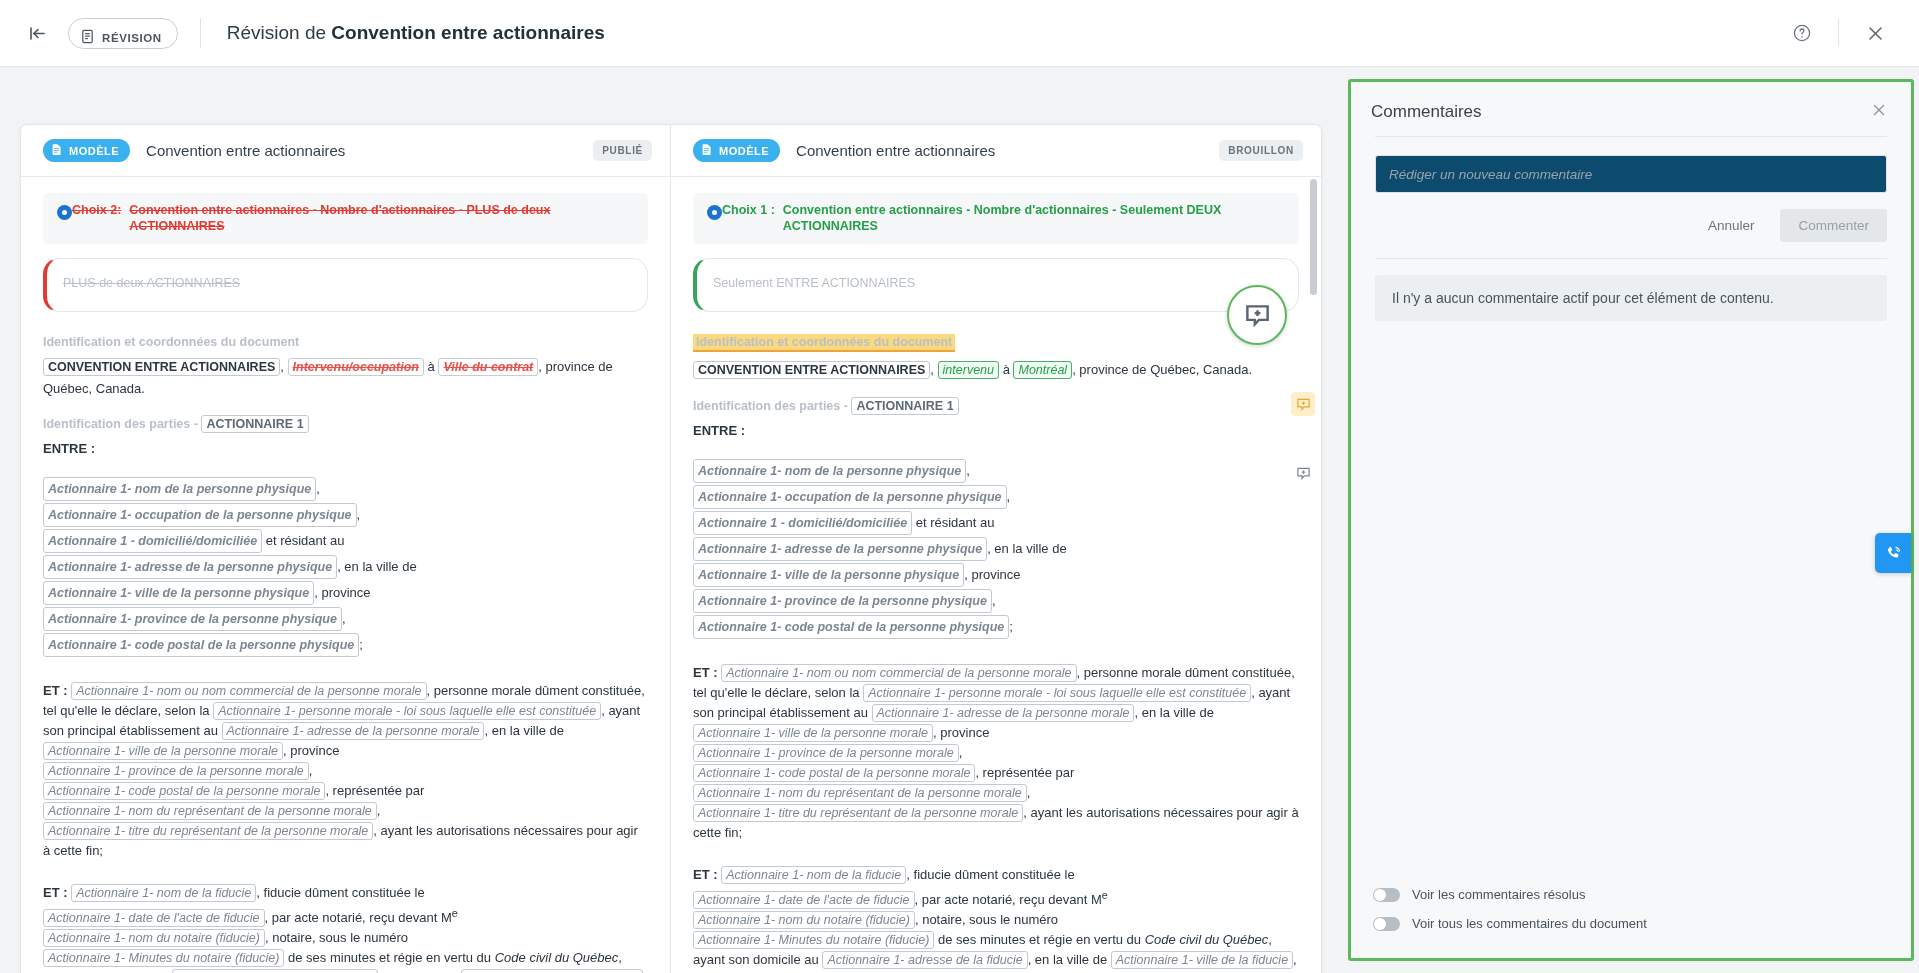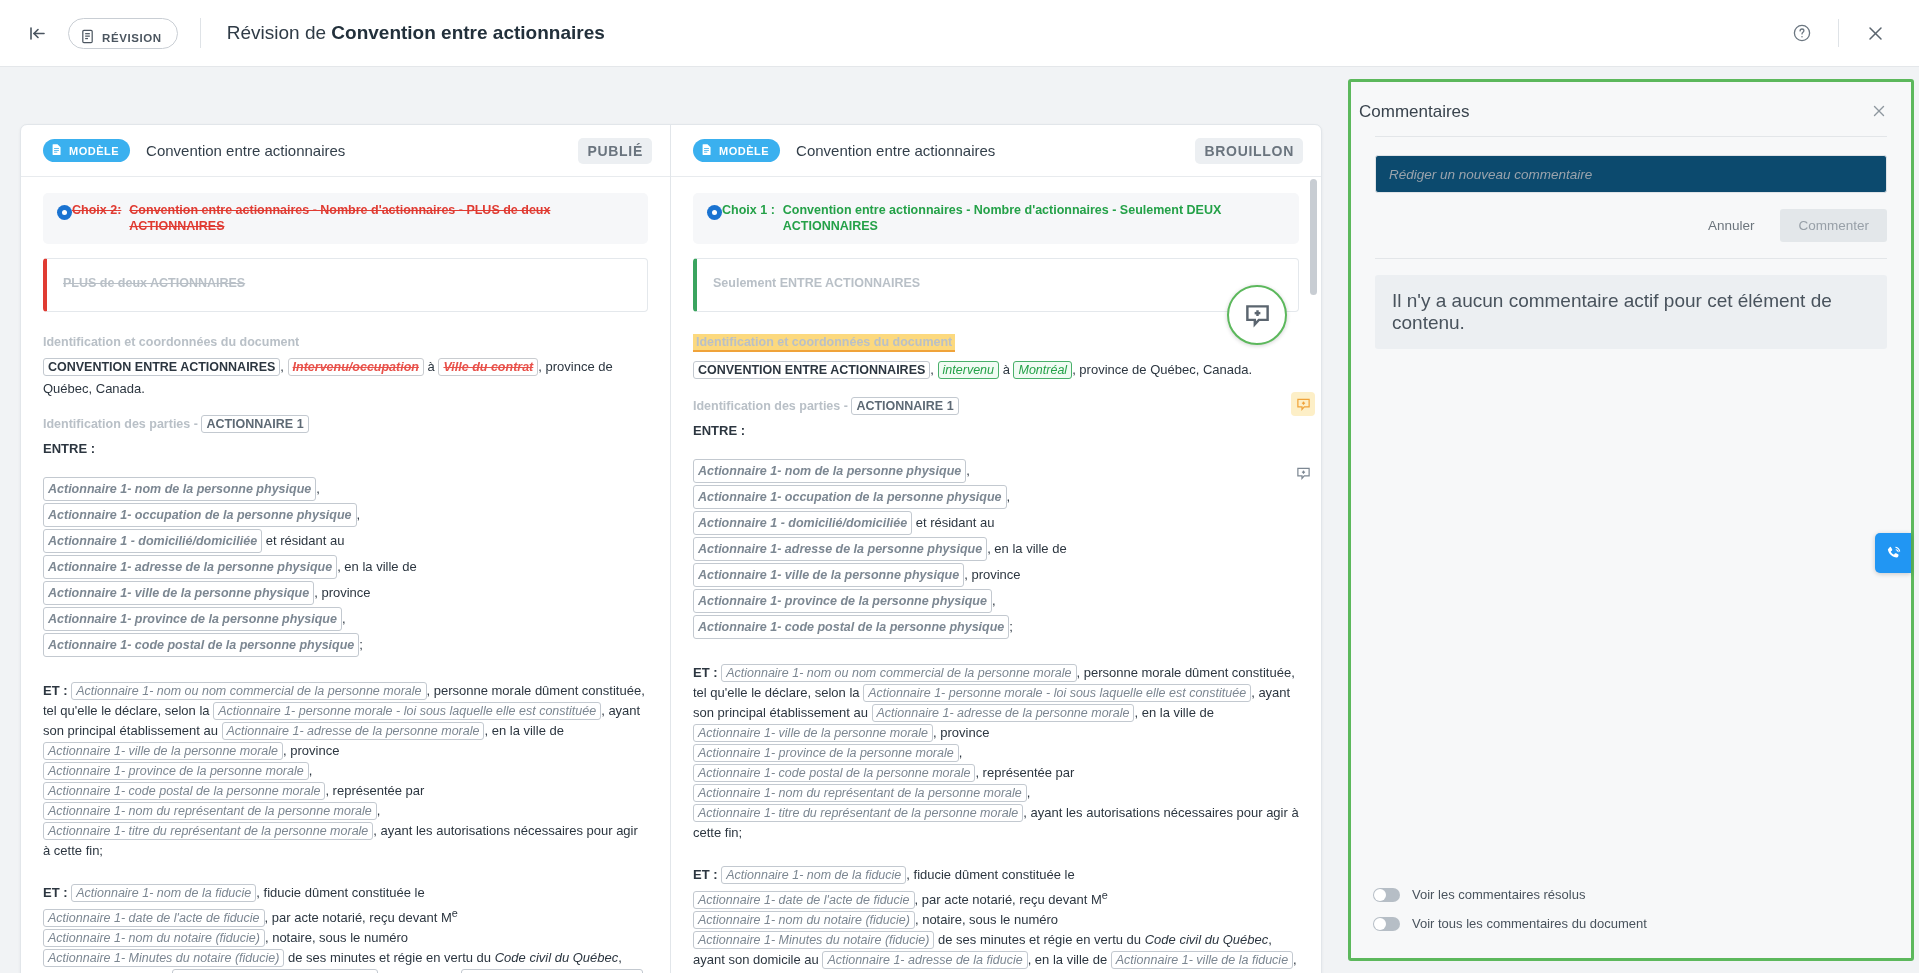--- a/index.html
+++ b/index.html
@@ -72,21 +72,21 @@
   }
   .model-badge {
     display: flex; align-items: center; gap: 6px;
     background: #3ab0ef; color: #fff; border-radius: 13px;
     height: 23px; padding: 0 11px 0 7px;
     font-size: 11px; font-weight: 700; letter-spacing: .5px;
   }
   .doc-name { margin-left: 16px; font-size: 15px; color: #333f4a; }
   .state-badge {
     margin-left: auto; background: #eceff2; color: #6a747e;
-    font-size: 14px; font-weight: 700; letter-spacing: .7px;
+    font-size: 10px; font-weight: 700; letter-spacing: .7px;
     padding: 5px 9px; border-radius: 5px;
   }
 
   .doc-body {
     position: absolute; top: 52px; left: 0; right: 0; bottom: 0;
     padding: 16px 22px 0 22px; overflow: hidden;
   }
 
   
   .choice-row {
@@ -101,23 +101,23 @@
   }
   .radio-dot i { width:5px; height:5px; border-radius:50%; background:#fff; display:block; }
   .choice-txt { font-size: 12.5px; font-weight: 700; line-height: 16px; }
   .choice-txt.del { color: #e03b32; text-decoration: line-through; }
   .choice-txt.ins { color: #24a148; }
   .choice-grid { display: flex; gap: 8px; }
   .choice-key { flex: none; }
 
   
   .opt-block {
-    border: 1px solid #e4e8ec; border-radius: 4px;
+    border: 1px solid #e4e8ec; border-radius: 16px;
     padding: 17px 16px; margin-bottom: 20px; min-height: 54px;
-    font-size: 12.5px; font-weight: 700; color: #b9c0c7;
+    font-size: 12.5px; font-weight: 400; color: #b9c0c7;
     position: relative;
   }
   .opt-block.del { border-left: 4px solid #e03b32; text-decoration: line-through; }
   .opt-block.ins { border-left: 4px solid #3aa45f; }
 
   
   .sec-h {
     font-size: 12.5px; font-weight: 700; color: #b9c0c7;
     margin: 0 0 7px 0; display: inline-block;
   }
@@ -160,21 +160,21 @@
     background: #c8cdd3; border-radius: 4px; cursor: pointer;
   }
 
   
   .cmt-panel {
     position: absolute; top: 12px; left: 1348px; width: 566px; height: 882px;
     background: #f7f8f9; border: 3px solid #5cb85c; border-radius: 3px;
     display: flex; flex-direction: column;
   }
   .cmt-head {
-    display: flex; align-items: flex-end; padding: 20px 24px 14px 8px;
+    display: flex; align-items: flex-start; padding: 20px 24px 14px 20px;
   }
   .cmt-title { font-size: 17px; color: #39434d; }
   .cmt-close { margin-left: auto; color: #8e979f; cursor: pointer; font-size: 17px; line-height: 1; }
   .cmt-hr { height: 1px; background: #e3e6e9; margin: 0 24px; }
   .cmt-input {
     margin: 18px 24px 0 24px; height: 38px; background: #0c4a6e;
     border: 1px solid #dfe3e7; border-radius: 3px;
     display: flex; align-items: center; padding: 0 13px;
     font-size: 13.5px; font-style: italic; color: #9aa3ac; cursor: text;
   }
@@ -184,21 +184,21 @@
   }
   .btn-link {
     font-size: 13.5px; color: #6c757d; padding: 8px 14px; cursor: pointer; background: none; border: none;
   }
   .btn-flat {
     font-size: 13.5px; color: #98a0a8; background: #e3e7ea; border: none;
     padding: 9px 18px; border-radius: 3px; cursor: pointer;
   }
   .empty-note {
     margin: 16px 24px 0 24px; background: #eceff2; border-radius: 3px;
-    padding: 15px 17px; font-size: 19px; color: #49535d;
+    padding: 15px 17px; font-size: 14px; color: #49535d;
   }
   .cmt-foot { margin-top: auto; padding: 0 24px 20px 22px; }
   .tg-row { display: flex; align-items: center; gap: 12px; padding: 7px 0; cursor: pointer; }
   .tg {
     width: 27px; height: 14px; border-radius: 8px;
     background: #b6bec6; position: relative; flex: none;
   }
   .tg i {
     position: absolute; top: 1px; left: 1px; width: 12px; height: 12px;
     border-radius: 50%; background: #fff; display: block;

